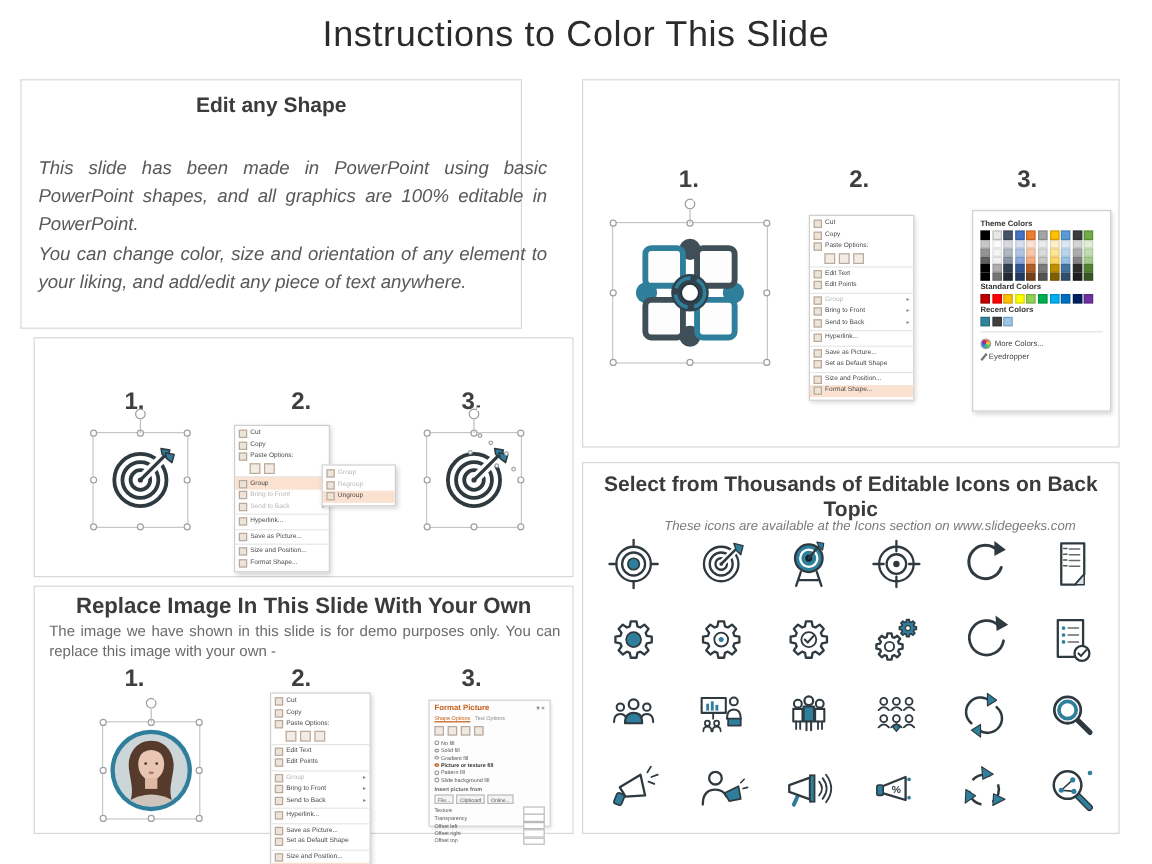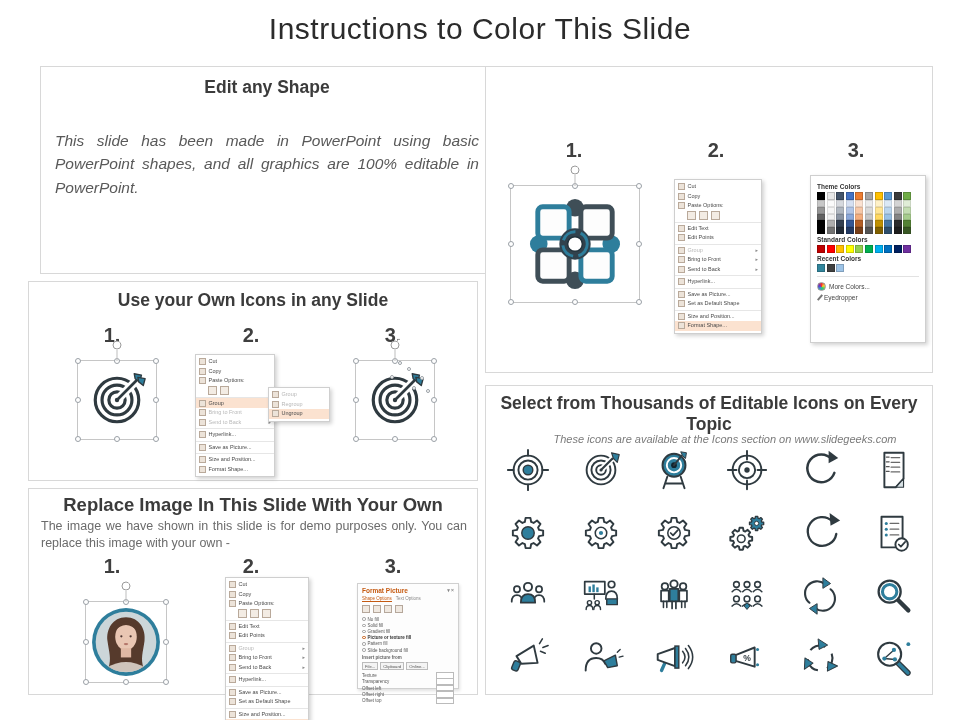--- a/index.html
+++ b/index.html
@@ -1,21 +1,21 @@
 <!DOCTYPE html>
 <html><head>
 <meta charset="utf-8">
 <style>
   html,body{margin:0;padding:0;background:#fff;}
   .slide{position:relative;width:960px;height:720px;background:#ffffff;overflow:hidden;
          font-family:"Liberation Sans",sans-serif;color:#333;}
   .slide-title{position:absolute;top:12px;left:0;width:100%;text-align:center;margin:0;
                font-size:30px;font-weight:400;color:#2b2b2b;letter-spacing:.5px;}
   .panel{position:absolute;background:#fff;border:1px solid #d8d8d8;box-sizing:border-box;}
-  #panel-edit-shape{left:40px;top:66px;width:454px;height:208px;}
+  #panel-edit-shape{left:17px;top:66px;width:418px;height:208px;}
   #panel-own-icons{left:28px;top:281px;width:450px;height:200px;}
   #panel-replace-image{left:28px;top:488px;width:450px;height:207px;}
   #panel-resize-shape{left:485px;top:66px;width:448px;height:307px;}
   #panel-icon-library{left:485px;top:385px;width:448px;height:310px;}
   .panel h2{position:absolute;left:0;width:100%;text-align:center;margin:0;
             font-size:17.5px;font-weight:700;color:#3b3b3b;}
   .body-italic{position:absolute;left:14px;width:424px;margin:0;font-style:italic;
                font-size:15.5px;line-height:1.5;color:#595959;text-align:justify;}
   .subtitle-sm{position:absolute;left:12px;width:426px;margin:0;font-size:12.5px;
                line-height:1.35;color:#6b6b6b;text-align:justify;}
@@ -83,24 +83,24 @@
 </style>
 </head>
 <body>
 
 <div class="slide">
   <h1 class="slide-title">Instructions to Color This Slide</h1>
 
   <section class="panel" id="panel-edit-shape">
     <h2 style="top:10px;">Edit any Shape</h2>
     <p class="body-italic" style="top:62px;">This slide has been made in PowerPoint using basic PowerPoint shapes, and all graphics are 100% editable in PowerPoint.</p>
+    <p class="body-italic" style="top:134px;">You can change color, size and orientation of any element to your liking, and add/edit any piece of text anywhere.</p>
   </section>
 
   <section class="panel" id="panel-own-icons">
-    <h2 style="top:8px;">Use your Own Icons in any Slide</h2>
     <div class="step-num" style="left:38px;top:42px;">1.</div>
     <div class="step-num" style="left:177px;top:42px;">2.</div>
     <div class="step-num" style="left:319px;top:42px;">3.</div>
     <div id="oi-step1" class="sel-frame fig-center fig-svg" style="left:48px;top:78px;width:80px;height:80px;">
         <div style="width: 58px; height: 58px;">
           <svg viewBox="0 0 64 64" xmlns="http://www.w3.org/2000/svg">
             <circle cx="32" cy="32" r="24" fill="none" stroke="#2f3a40" stroke-width="3.5"></circle>
             <circle cx="32" cy="32" r="16.5" fill="none" stroke="#2f3a40" stroke-width="3.5"></circle>
             <circle cx="32" cy="32" r="9" fill="none" stroke="#2f3a40" stroke-width="3.5"></circle>
             <path d="M32,32 L56,8" stroke="#fff" stroke-width="9" fill="none" stroke-linecap="round" stroke-linejoin="round"></path>
@@ -576,21 +576,21 @@
           <span>More Colors...</span>
         </div>
         <div class="pk-item">
           <span class="ed-ic"></span>
           <span>Eyedropper</span>
         </div>
       </div>
   </section>
 
   <section class="panel" id="panel-icon-library">
-    <h2 style="top:7px;">Select from Thousands of Editable Icons on Every Topic</h2>
+    <h2 style="top:7px;">Select from Thousands of Editable Icons on Back Topic</h2>
     <p class="subtitle-it" style="top:31px;">These icons are available at the Icons section on www.slidegeeks.com</p>
     <div class="lib-grid" id="lib-grid">
         <div class="icon-cell">
           <svg viewBox="0 0 48 48" xmlns="http://www.w3.org/2000/svg">
             <circle cx="24" cy="24" r="15" fill="none" stroke="#2f3a40" stroke-width="2"></circle>
             <circle cx="24" cy="24" r="10" fill="none" stroke="#2f3a40" stroke-width="2"></circle>
             <circle cx="24" cy="24" r="5" fill="#2e7e9c" stroke="#2f3a40" stroke-width="1.5"></circle>
             <path d="M24,3 V9 M24,39 V45 M3,24 H9 M39,24 H45" stroke="#2f3a40" stroke-width="2" fill="none" stroke-linecap="round" stroke-linejoin="round"></path>
           </svg>
         </div>

